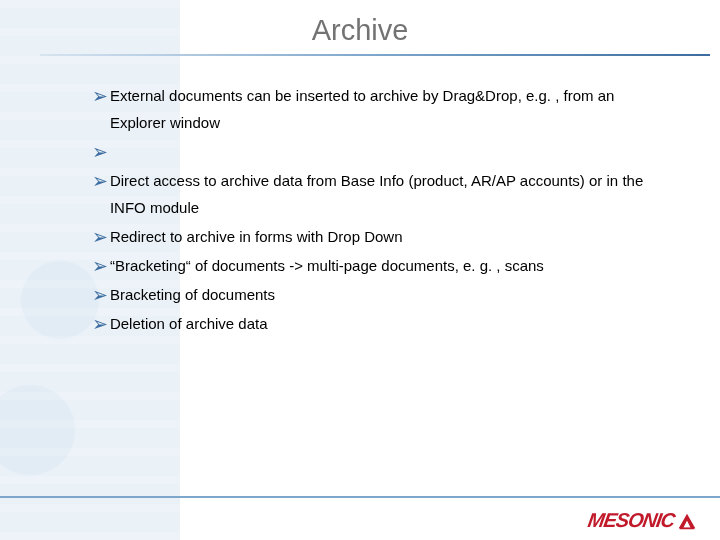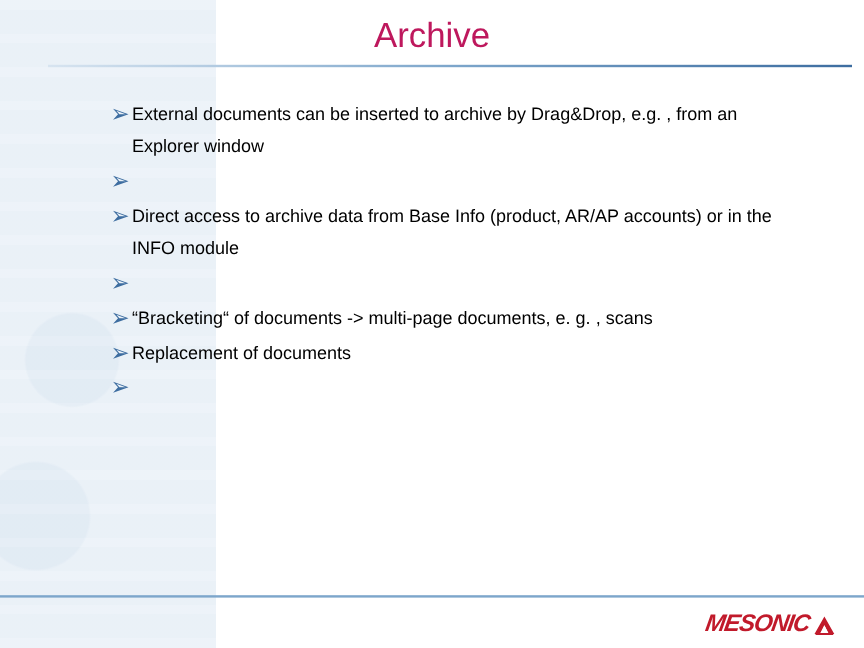--- a/index.html
+++ b/index.html
@@ -25,21 +25,21 @@
   }
   
   .title-wrap {
     position: absolute;
     top: 14px; left: 0; right: 0;
     text-align: center;
     z-index: 2;
   }
   .title-text {
     font-size: 29px;
-    color: #be185d;
+    color: #737373;
     display: inline-block;
     padding-bottom: 4px;
     text-align: center;
   }
   .title-rule {
     position: absolute;
     left: 40px; right: 10px;
     top: 54px;
     height: 2px;
     background: linear-gradient(to right, #d7e4f0 0%, #7da6cb 50%, #3d6da0 100%);
@@ -129,31 +129,33 @@
     </div>
     <div class="bullet">
       <span class="bullet-icon">➢</span>
     </div>
     <div class="bullet">
       <span class="bullet-icon">➢</span>
       <span class="bullet-text">Direct access to archive data from Base Info (product, AR/AP accounts) or in the INFO module</span>
     </div>
     <div class="bullet">
       <span class="bullet-icon">➢</span>
+      <span class="bullet-text">Redirect to archive in forms with Drop Down</span>
     </div>
     <div class="bullet">
       <span class="bullet-icon">➢</span>
       <span class="bullet-text">“Bracketing“ of documents -&gt; multi-page documents, e. g. , scans</span>
     </div>
     <div class="bullet">
       <span class="bullet-icon">➢</span>
-      <span class="bullet-text">Replacement of documents</span>
+      <span class="bullet-text">Bracketing of documents</span>
     </div>
     <div class="bullet">
       <span class="bullet-icon">➢</span>
+      <span class="bullet-text">Deletion of archive data</span>
     </div>
   </div>
 
   <div class="footer-rule"></div>
 
   <div class="logo">
     <span class="logo-text">MESONIC</span>
     <svg class="logo-mark" viewBox="0 0 24 24">
       <path d="M3 20 L12 4 L21 20 L16 20 L12 12 L8 20 Z" fill="#c11a2b"></path>
       <path d="M8 20 L12 12 L16 20 Z" fill="#ffffff"></path>

